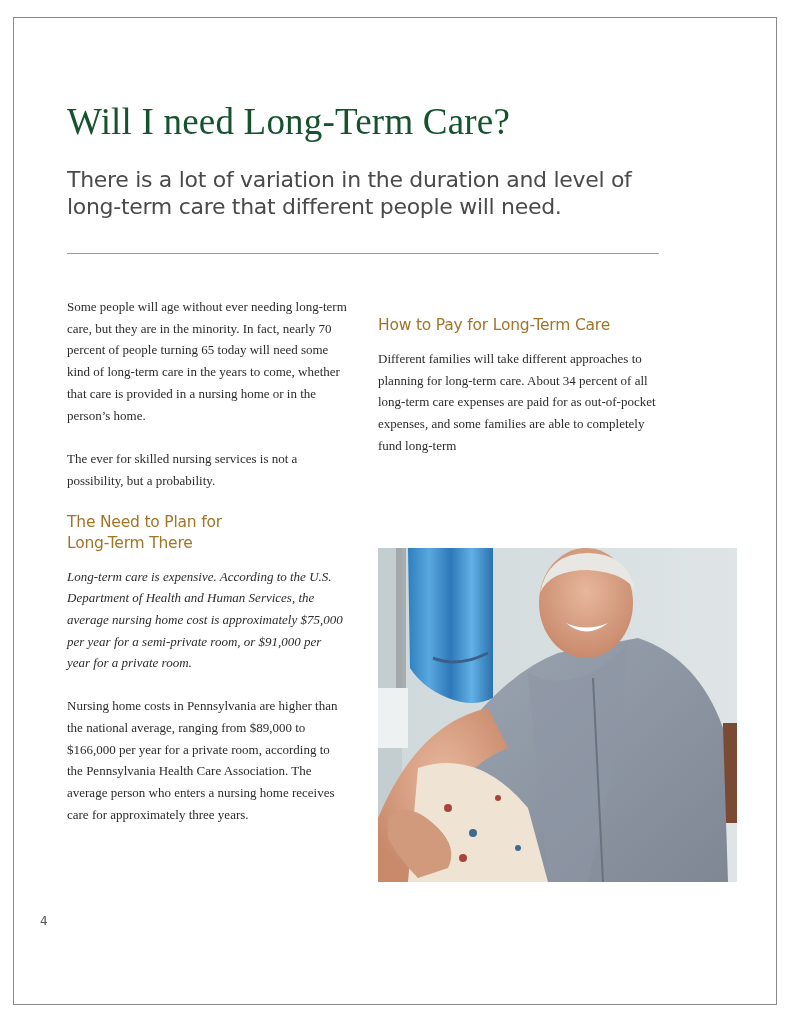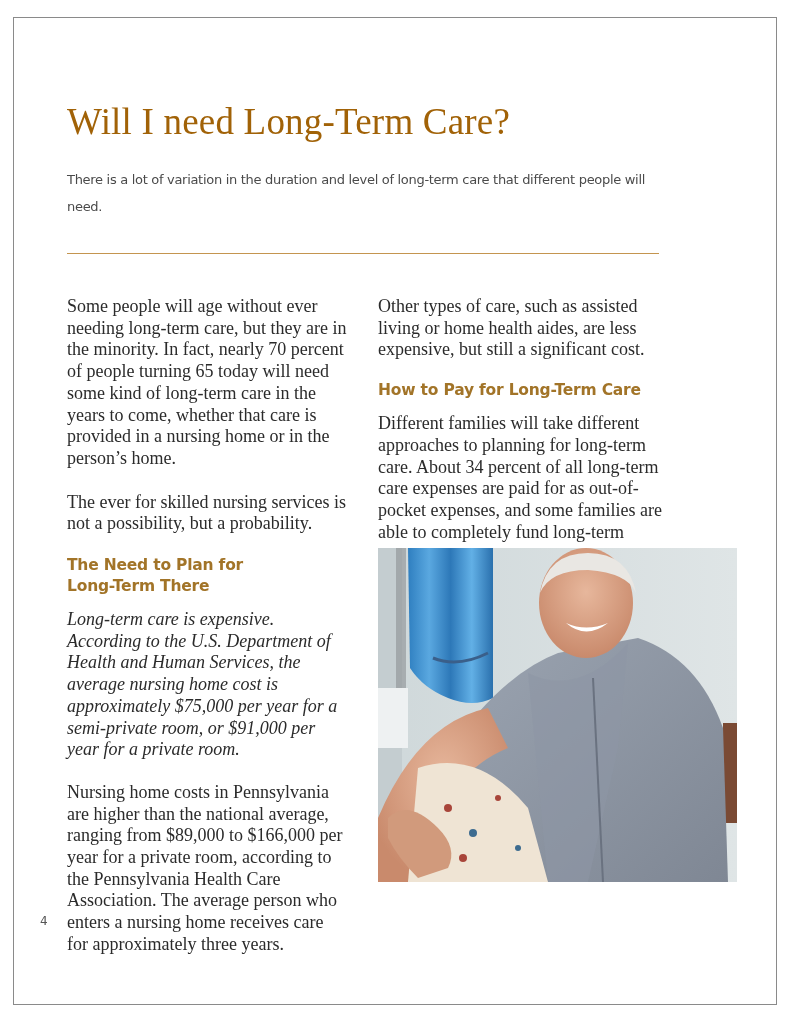--- a/index.html
+++ b/index.html
@@ -4,37 +4,37 @@
 <style>
   html, body { margin:0; padding:0; background:#ffffff; }
   body { width:791px; height:1024px; position:relative; overflow:hidden; }
   .frame {
     position:absolute; left:13px; top:17px; width:764px; height:988px;
     border:1px solid #8a8a8a; box-sizing:border-box; background:#fff;
   }
   .title {
     position:absolute; left:67px; top:100px; margin:0;
     font-family:"Liberation Serif", serif; font-weight:normal;
-    font-size:37px; color:#a16207; letter-spacing:0.2px; white-space:nowrap;
+    font-size:37px; color:#14532d; letter-spacing:0.2px; white-space:nowrap;
   }
   .subtitle {
     position:absolute; left:67px; top:166px; width:600px; margin:0;
     font-family:"DejaVu Sans", sans-serif; font-weight:normal;
-    font-size:13px; line-height:27px; color:#4a4a4a; letter-spacing:-0.3px;
+    font-size:22px; line-height:27px; color:#4a4a4a; letter-spacing:-0.3px;
   }
   .rule {
     position:absolute; left:67px; top:253px; width:592px; height:0;
     border-top:1.5px solid #c4954f;
   }
   .col { position:absolute; font-family:"Liberation Serif", serif; color:#2b2b2b; }
-  .col p { margin:0; font-size:18px; line-height:21.7px; }
+  .col p { margin:0; font-size:13px; line-height:21.7px; }
   .col-left { left:67px; top:296px; width:280px; }
   .col-right { left:378px; top:296px; width:290px; }
   .col h2 {
-    margin:0; font-family:"DejaVu Sans", sans-serif; font-weight:bold;
+    margin:0; font-family:"DejaVu Sans", sans-serif; font-weight:normal;
     font-size:15.5px; line-height:21px; color:#a27428; letter-spacing:-0.2px;
   }
   .gap1 { height:22px; }
   .left-h2 { margin-top:20px !important; }
   .left-p3 { margin-top:12px !important;font-style:italic; }
   .gap2 { height:21px; }
   .right-h2 { margin-top:19px !important; }
   .right-p2 { margin-top:12px !important; }
   .photo {
     position:absolute; left:378px; top:548px; width:359px; height:334px;
@@ -61,21 +61,20 @@
   <h2 class="left-h2">
     <span>The Need to Plan for</span><br>
     <span>Long-Term There</span>
   </h2>
   <p class="left-p3">Long-term care is expensive. According to the U.S. Department of Health and Human Services, the average nursing home cost is approximately $75,000 per year for a semi-private room, or $91,000 per year for a private room.</p>
   <div class="gap2"></div>
   <p>Nursing home costs in Pennsylvania are higher than the national average, ranging from $89,000 to $166,000 per year for a private room, according to the Pennsylvania Health Care Association. The average person who enters a nursing home receives care for approximately three years.</p>
 </div>
 
 <div class="col col-right">
-  <p>Other types of care, such as assisted living or home health aides, are less expensive, but still a significant cost.</p>
   <h2 class="right-h2">How to Pay for Long-Term Care</h2>
   <p class="right-p2">Different families will take different approaches to planning for long-term care. About 34 percent of all long-term care expenses are paid for as out-of-pocket expenses, and some families are able to completely fund long-term</p>
 </div>
 
 <div class="photo" role="img" aria-label="Smiling senior man in a gray fleece vest sitting on a floral armchair beside a blue curtain">
   <svg width="359" height="334" viewBox="0 0 359 334" xmlns="http://www.w3.org/2000/svg">
     <defs>
       <linearGradient id="wall" x1="0" y1="0" x2="1" y2="0">
         <stop offset="0" stop-color="#cfd8da"></stop>
         <stop offset="1" stop-color="#dfe5e6"></stop>

